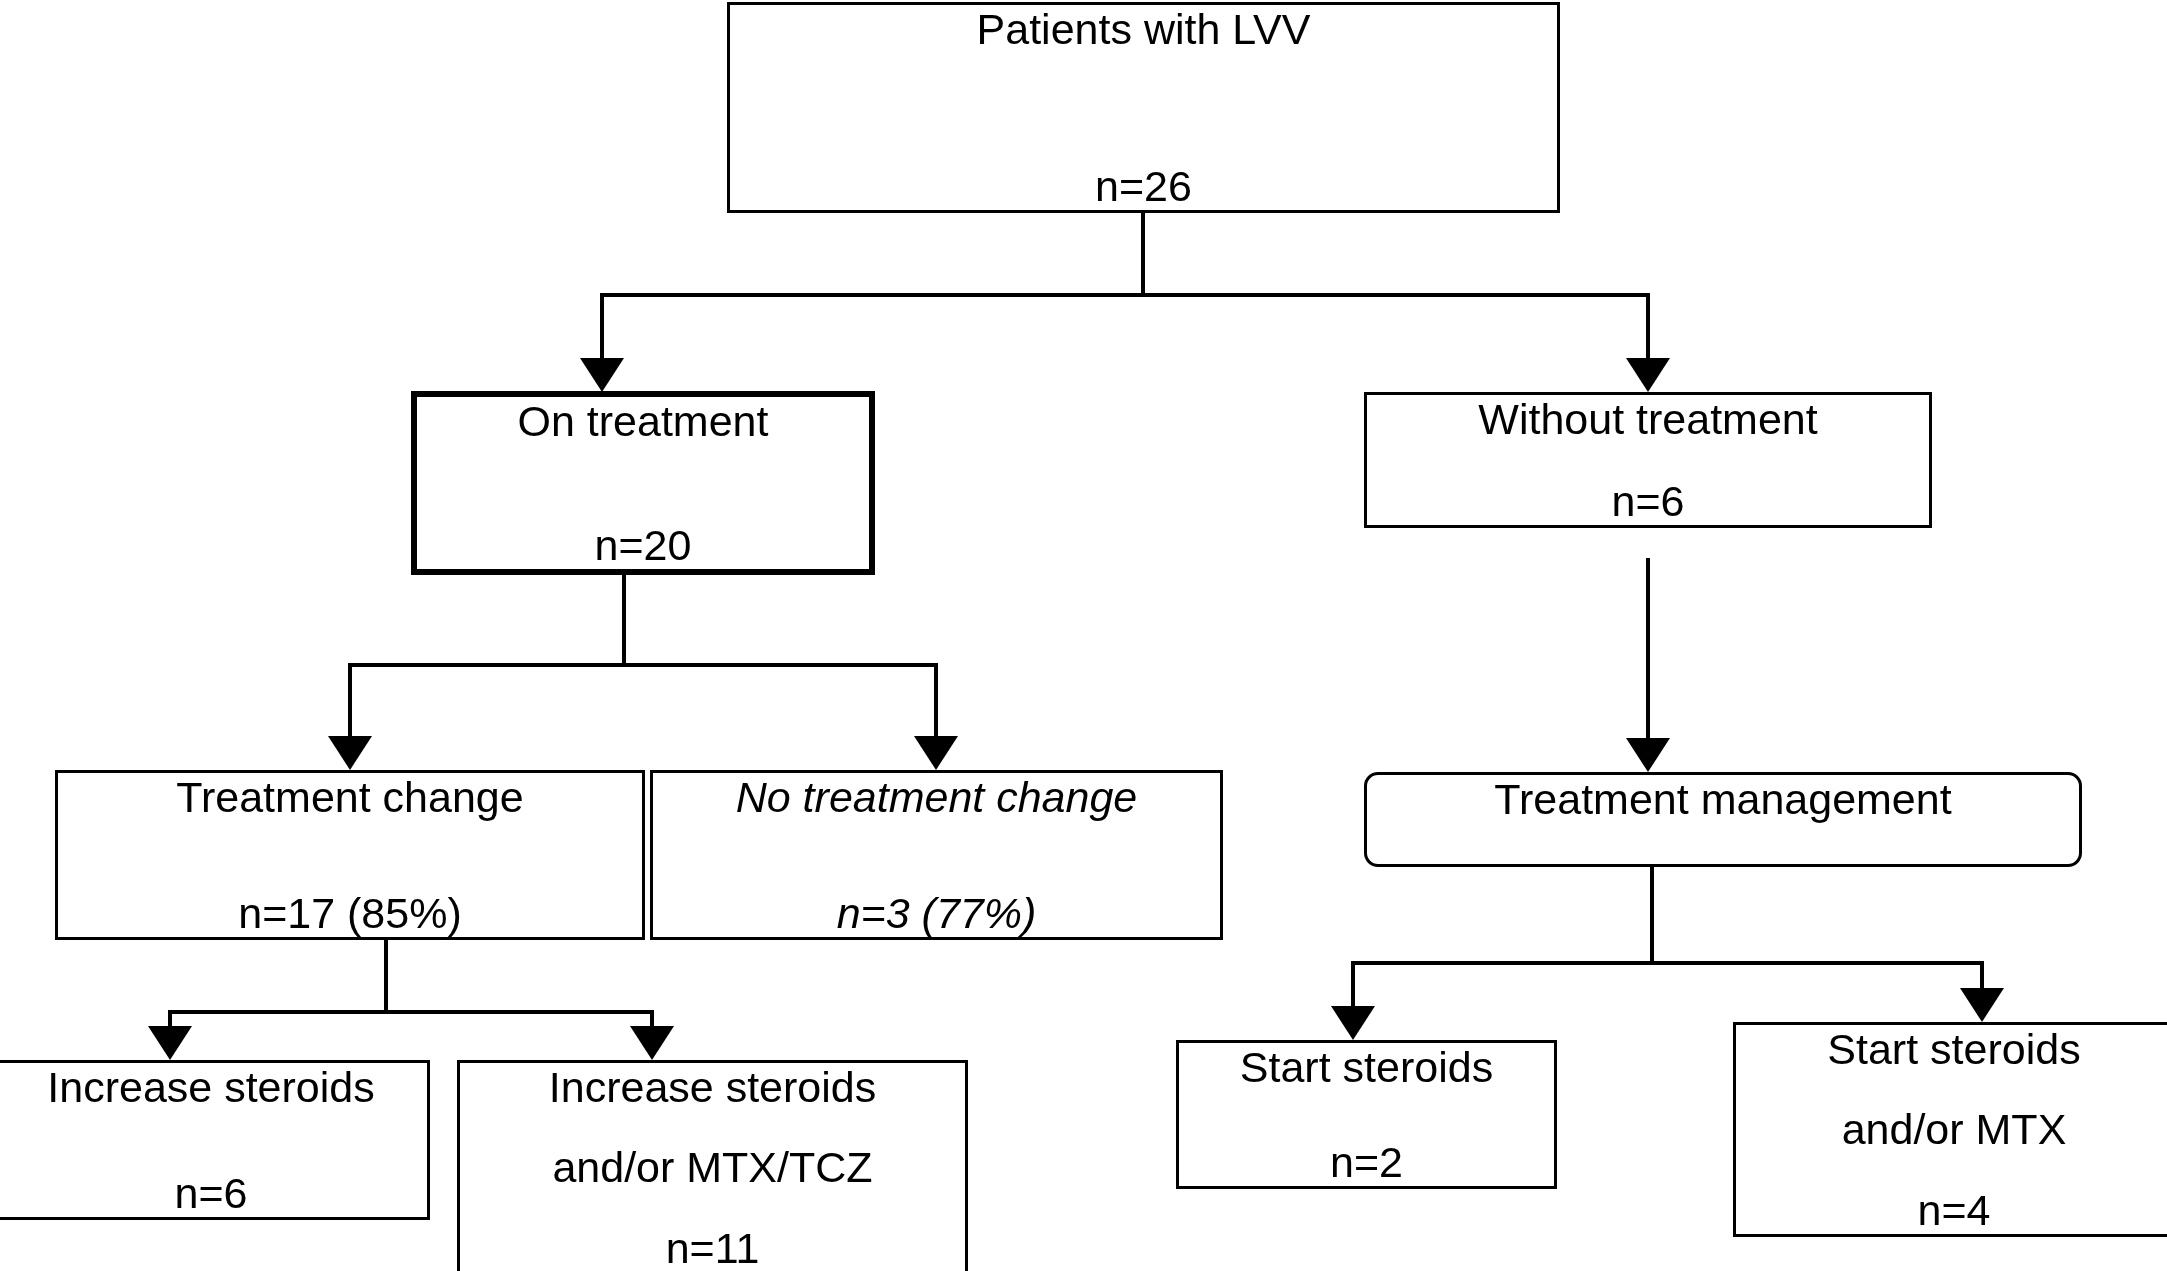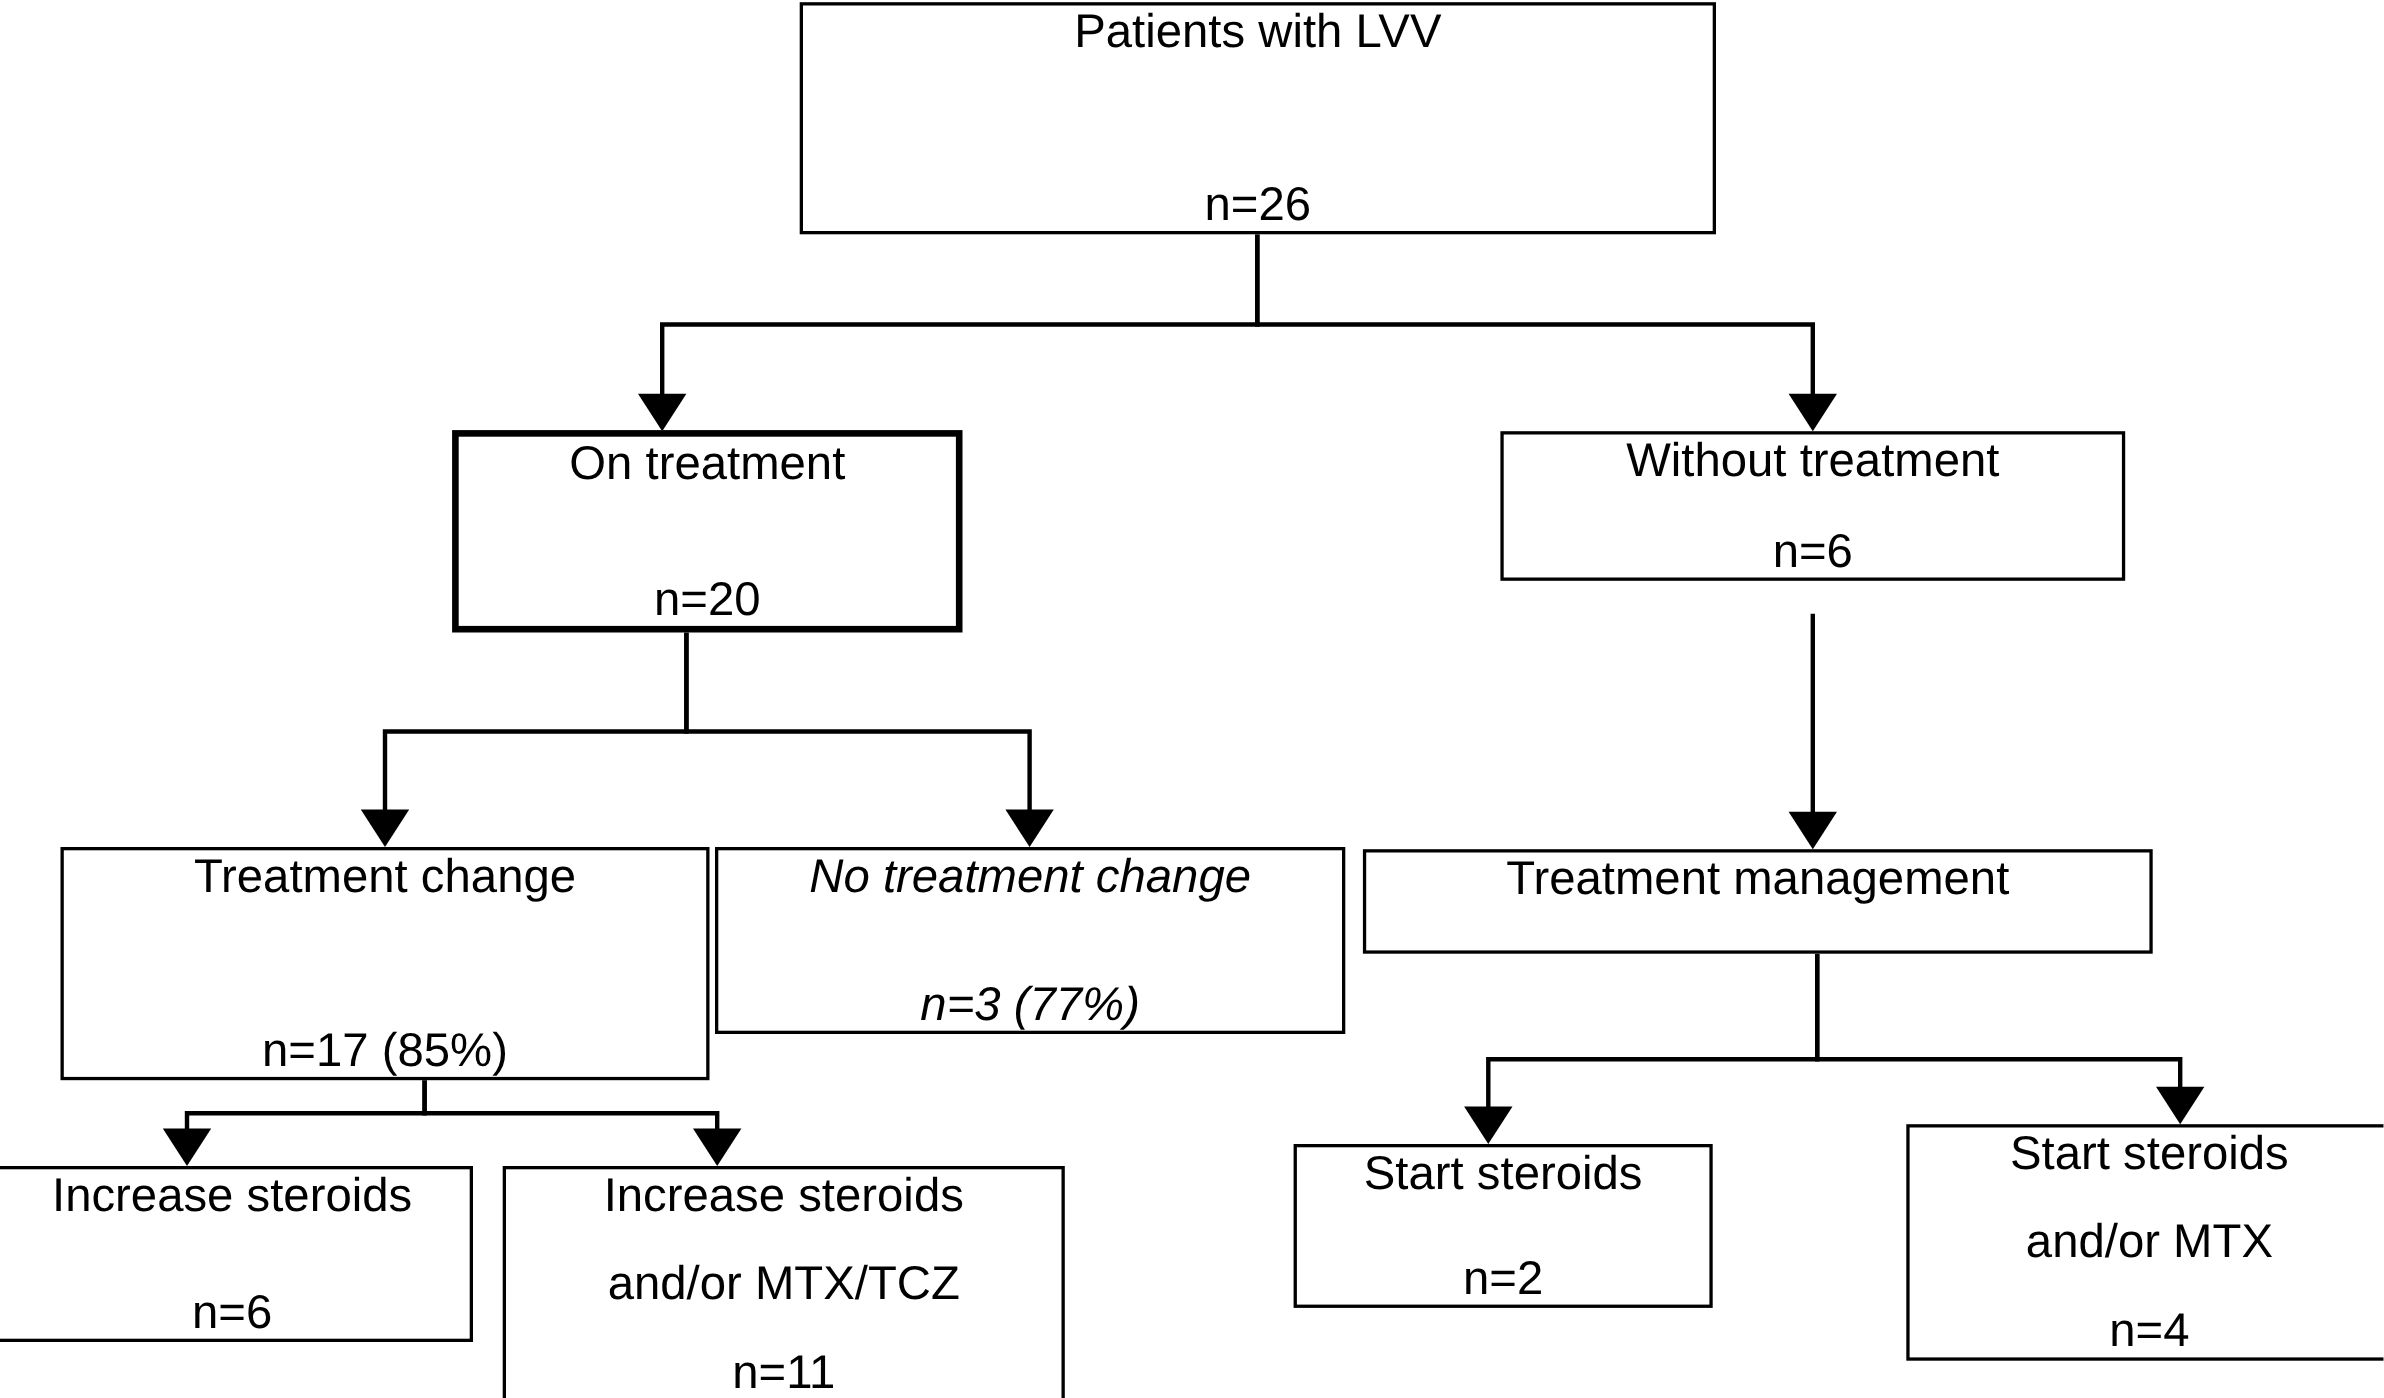--- a/index.html
+++ b/index.html
@@ -80,29 +80,29 @@
         <span class="line">n=26</span>
       </div>
       <div class="node emphasis" style="left: 411px; top: 391px; width: 464px; height: 184px;">
         <span class="line">On treatment</span>
         <span class="line">n=20</span>
       </div>
       <div class="node" style="left: 1364px; top: 392px; width: 568px; height: 136px;">
         <span class="line">Without treatment</span>
         <span class="line">n=6</span>
       </div>
-      <div class="node" style="left: 55px; top: 770px; width: 590px; height: 212px;">
+      <div class="node" style="left: 55px; top: 770px; width: 590px; height: 170px;">
         <span class="line">Treatment change</span>
         <span class="line">n=17 (85%)</span>
       </div>
       <div class="node" style="left: 650px; top: 770px; width: 573px; height: 170px; font-style: italic;">
         <span class="line">No treatment change</span>
         <span class="line">n=3 (77%)</span>
       </div>
-      <div class="node" style="left: 1239px; top: 772px; width: 718px; height: 95px;">
+      <div class="node" style="left: 1364px; top: 772px; width: 718px; height: 95px; border-radius: 14px;">
         <span class="line">Treatment management</span>
       </div>
       <div class="node" style="left: -8px; top: 1060px; width: 438px; height: 160px;">
         <span class="line">Increase steroids</span>
         <span class="line">n=6</span>
       </div>
       <div class="node" style="left: 457px; top: 1060px; width: 511px; height: 215px;">
         <span class="line">Increase steroids</span>
         <span class="line">and/or MTX/TCZ</span>
         <span class="line">n=11</span>

